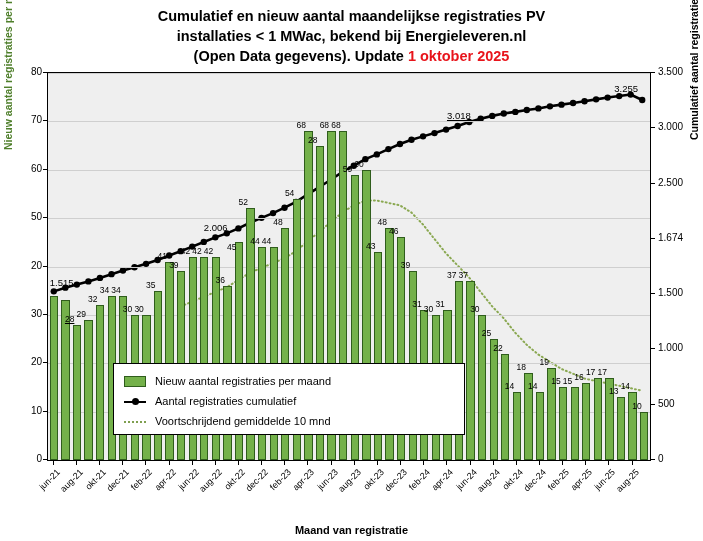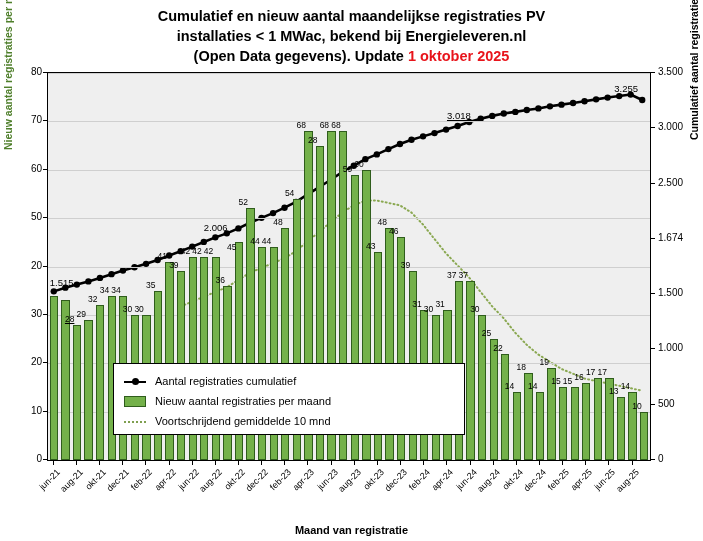--- a/index.html
+++ b/index.html
@@ -359,28 +359,28 @@
       <div class="xtickmark" style="left: 585.327px; top: 461px;"></div>
       <div class="xtick" style="left: 545.327px; top: 467px; width: 42px;">apr-25</div>
       <div class="xtickmark" style="left: 608.481px; top: 461px;"></div>
       <div class="xtick" style="left: 568.481px; top: 467px; width: 42px;">jun-25</div>
       <div class="xtickmark" style="left: 631.635px; top: 461px;"></div>
       <div class="xtick" style="left: 591.635px; top: 467px; width: 42px;">aug-25</div>
     </div>
 
   <div class="legend">
     <div class="row">
+      <span class="swatch"></span>
+      <span>Nieuw aantal registraties per maand</span>
+    </div>
+    <div class="row">
       <span class="lineswatch">
           <span class="dot"></span>
         </span>
       <span>Aantal registraties cumulatief</span>
     </div>
     <div class="row">
-      <span class="swatch"></span>
-      <span>Nieuw aantal registraties per maand</span>
-    </div>
-    <div class="row">
       <span class="dotswatch"></span>
       <span>Voortschrijdend gemiddelde 10 mnd</span>
     </div>
   </div>
 
 </div>
 
 </body></html>

